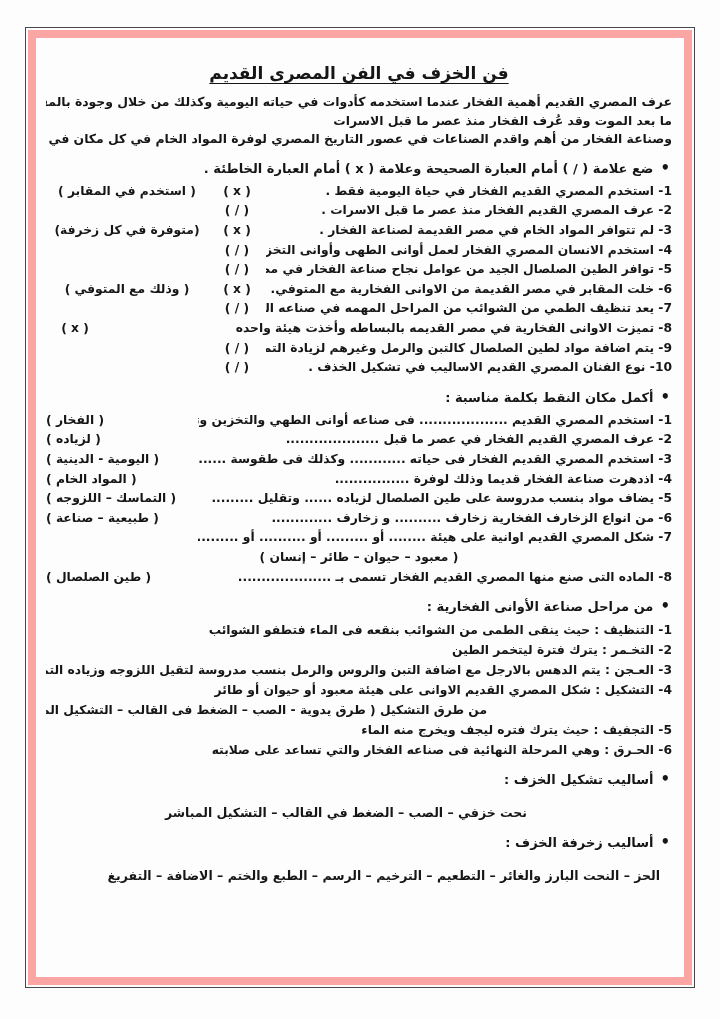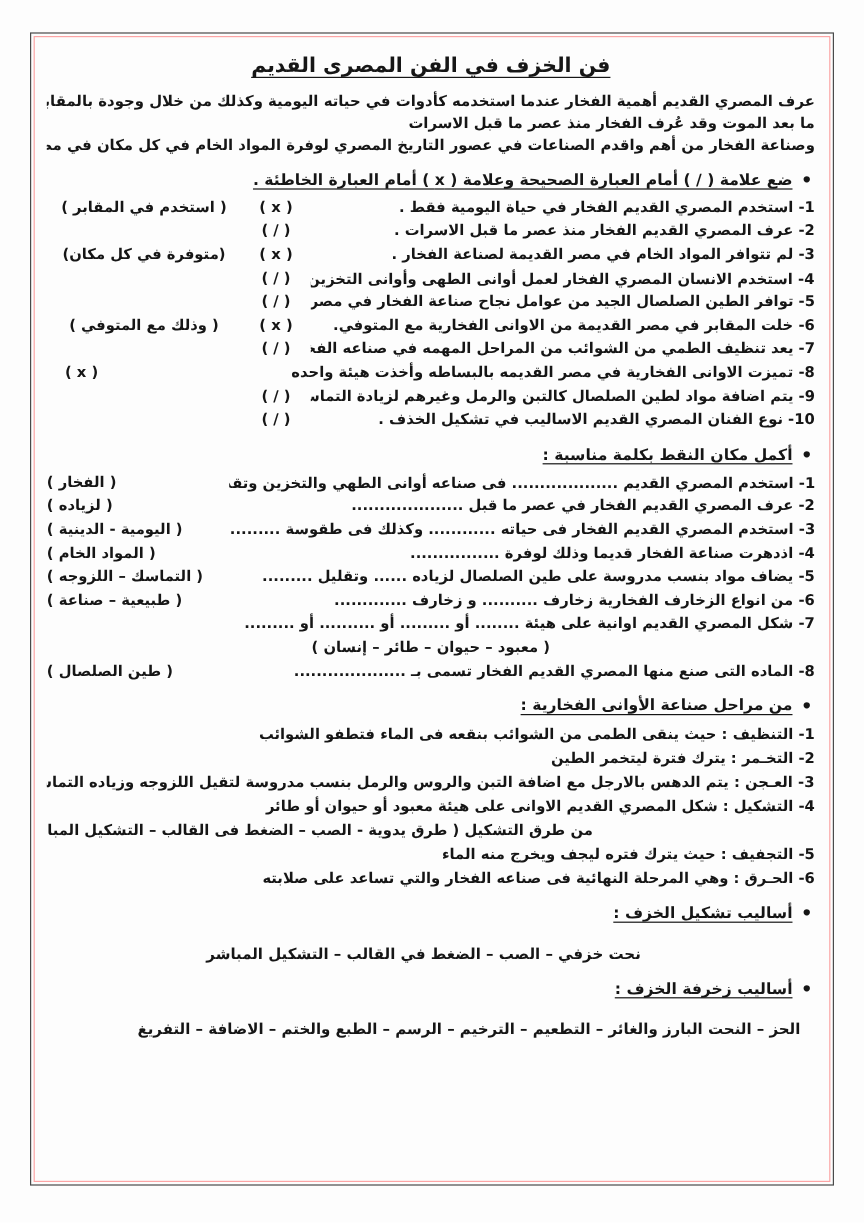--- a/index.html
+++ b/index.html
@@ -2,31 +2,31 @@
 <html lang="ar" dir="rtl"><head>
 <meta charset="utf-8">
 <style>
   html,body{margin:0;padding:0;background:#ffffff;}
   .sheet{
     position:relative;width:720px;height:1019px;background:#fdfdfd;
     font-family:"DejaVu Sans",sans-serif;color:#161616;direction:rtl;
     font-weight:700;overflow:hidden;
   }
   .frame{position:absolute;top:27px;right:25px;left:25px;bottom:31px;border:1px solid #4a4a4a;}
-  .frame-inner{position:absolute;top:2px;right:2px;left:2px;bottom:2px;border:1px solid #fca5a5;
-    box-sizing:border-box;padding:8px 12px 0 10px;overflow:hidden;}
+  .frame-inner{position:absolute;top:2px;right:2px;left:2px;bottom:2px;border:8px solid #fca5a5;
+    box-sizing:border-box;padding:19px 12px 0 10px;overflow:hidden;}
   .title{font-size:17px;text-align:center;margin:6px 0 10px 0;}
   .title span{text-decoration:underline;text-underline-offset:4px;}
   .intro{font-size:12.4px;line-height:1.5;}
   .intro .l1{text-align:right;white-space:nowrap;overflow:hidden;}
   .intro .l2{text-align:right;}
   .intro .l3{text-align:right;white-space:nowrap;overflow:hidden;}
   .sec-header{display:flex;align-items:center;gap:7px;margin:12px 2px 6px 2px;font-size:13px;}
   .sec-header .bullet{font-size:15px;line-height:1;}
-  .sec-header .h-text{text-decoration:underline;text-underline-offset:3px;}
+  .sec-header .h-text{text-underline-offset:3px;}
   .rows{font-size:12.3px;}
   .row{display:flex;align-items:baseline;line-height:19.6px;}
   .row .q{flex:1 1 auto;white-space:nowrap;overflow:hidden;}
   .row .mark{flex:0 0 58px;text-align:center;white-space:nowrap;}
   .row .note{flex:0 0 162px;text-align:center;white-space:nowrap;overflow:hidden;}
   .row .ans{flex:0 0 152px;text-align:left;white-space:nowrap;overflow:hidden;}
   .choices-line{text-align:center;line-height:19.6px;font-size:12.3px;}
   .stage{line-height:20px;font-size:12.3px;white-space:nowrap;overflow:hidden;}
   .methods{line-height:20px;font-size:12.3px;margin-right:185px;white-space:nowrap;overflow:hidden;}
   .plain-line{line-height:20px;font-size:12.5px;white-space:nowrap;overflow:hidden;margin-top:16px;}
@@ -62,21 +62,21 @@
           <span class="note">( استخدم في المقابر )</span>
         </div>
         <div class="row">
           <span class="q">2- عرف المصري القديم الفخار منذ عصر ما قبل الاسرات .</span>
           <span class="mark">( / )</span>
           <span class="note"></span>
         </div>
         <div class="row">
           <span class="q">3- لم تتوافر المواد الخام في مصر القديمة لصناعة الفخار .</span>
           <span class="mark">( x )</span>
-          <span class="note">(متوفرة في كل مكان)</span>
+          <span class="note">(متوفرة في كل زخرفة)</span>
         </div>
         <div class="row">
           <span class="q">4- استخدم الانسان المصري الفخار لعمل أوانى الطهى وأوانى التخزين.</span>
           <span class="mark">( / )</span>
           <span class="note"></span>
         </div>
         <div class="row">
           <span class="q">5- توافر الطين الصلصال الجيد من عوامل نجاح صناعة الفخار في مصر القديمة</span>
           <span class="mark">( / )</span>
           <span class="note"></span>

